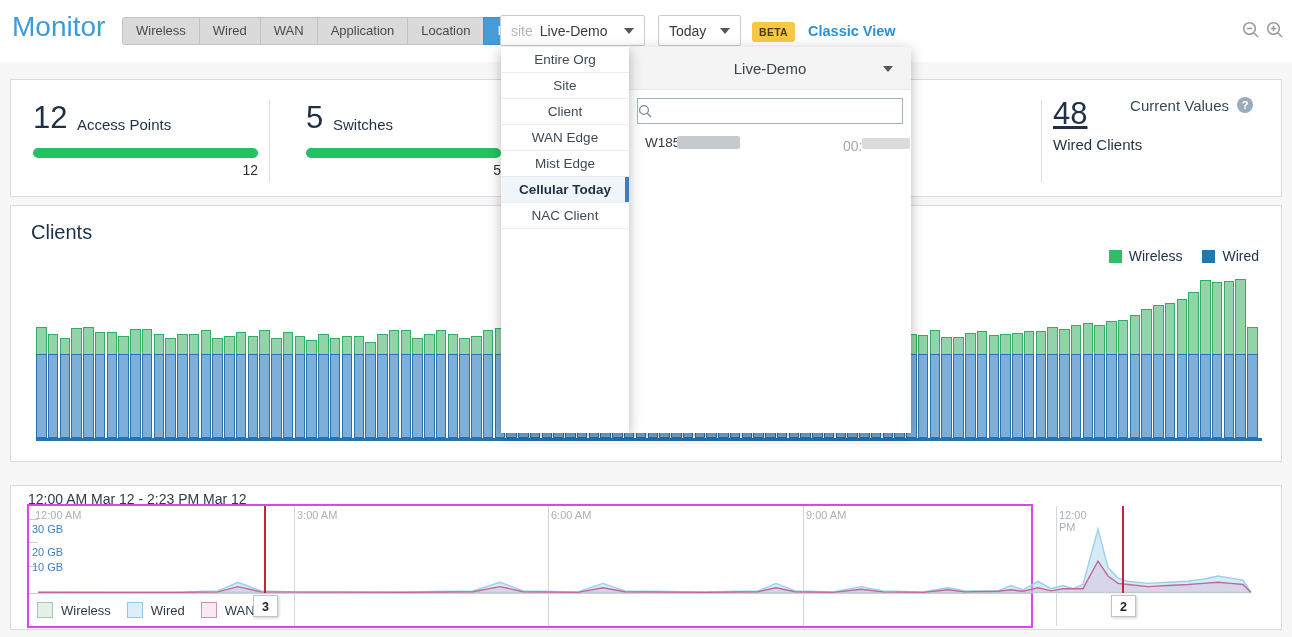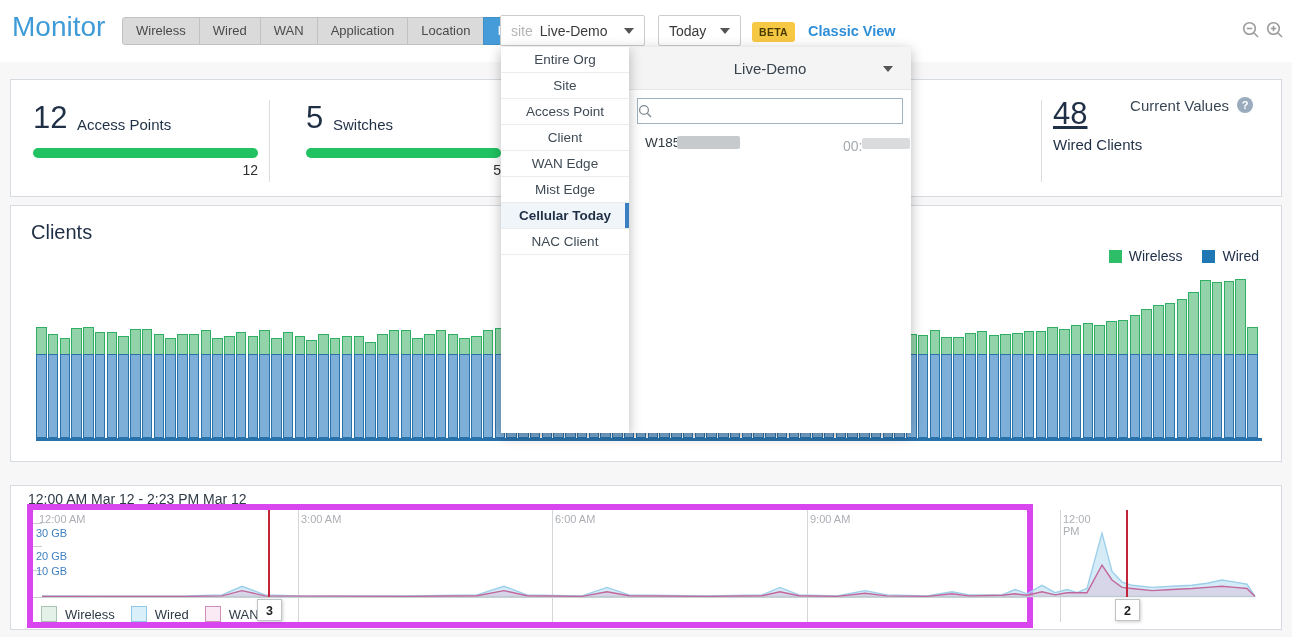--- a/index.html
+++ b/index.html
@@ -86,21 +86,21 @@
   .search-box input { flex:1; border:none; outline:none; font-size:13.5px; color:#333; padding:0 4px 0 6px; font-family:"Liberation Sans",sans-serif; }
   .search-box input::placeholder { color:#7e99b3; }
   .device-row { position:absolute; left:0; top:85px; width:282px; height:22px; cursor:pointer; }
   .device-name { position:absolute; left:16px; top:3px; font-size:13.5px; color:#30383f; }
   .redact { position:absolute; border-radius:2px; }
   .redact-name { left:48px; top:4px; width:63px; height:13px; background:#c7cacc; }
   .mac-prefix { position:absolute; left:214px; top:6px; font-size:14px; color:#a3a9ae; }
   .redact-mac { left:233px; top:6px; width:48px; height:11px; background:#d9dbdd; }
   
   .timeline-title { position:absolute; left:17px; top:5px; font-size:14px; color:#2e3a46; }
-  .tl-box { position:absolute; left:16px; top:18px; width:1006px; height:124px; border:6px solid #d946ef; }
+  .tl-box { position:absolute; left:16px; top:18px; width:1006px; height:124px; border:2px solid #d946ef; }
   .gridline { position:absolute; top:0; bottom:0; width:1px; background:#d4d7da; }
   .tl-xlabel { position:absolute; top:3px; font-size:11px; color:#abafb4; }
   .tl-ylabel { position:absolute; font-size:11px; color:#3e7fc0; left:3px; }
   .tl-ytick { position:absolute; left:0; width:9px; height:1px; background:#c9ced3; }
   .tl-baseline { position:absolute; left:0; right:0; top:87px; height:1px; background:#c9ced3; }
   .tl-svg { position:absolute; left:0; top:0; }
   .event-line { position:absolute; top:0; width:2px; height:87px; background:#c2253a; z-index:5; }
   .event-badge {
     position:absolute; top:89px; width:25px; height:22px; background:#fff; border:1px solid #bfc4c9;
     box-shadow:1px 1px 3px rgba(0,0,0,.2); text-align:center; line-height:22px;
@@ -443,21 +443,20 @@
   <div class="event-line" style="left: 235px;"></div>
       <div class="event-badge" style="left: 224px;">3</div>
       <div class="event-line" style="left: 1093px;"></div>
       <div class="event-badge" style="left: 1082px;">2</div>
     </div>
 </div>
 
 <div class="entity-menu">
   <div class="entity-item">Entire Org</div>
   <div class="entity-item">Site</div>
-  <div class="entity-item">Access Point</div>
   <div class="entity-item">Client</div>
   <div class="entity-item">WAN Edge</div>
   <div class="entity-item">Mist Edge</div>
   <div class="entity-item selected">Cellular Today</div>
   <div class="entity-item">NAC Client</div>
 </div>
 
 <div class="site-panel">
   <div class="site-panel-header">
     <span>Live-Demo</span>

